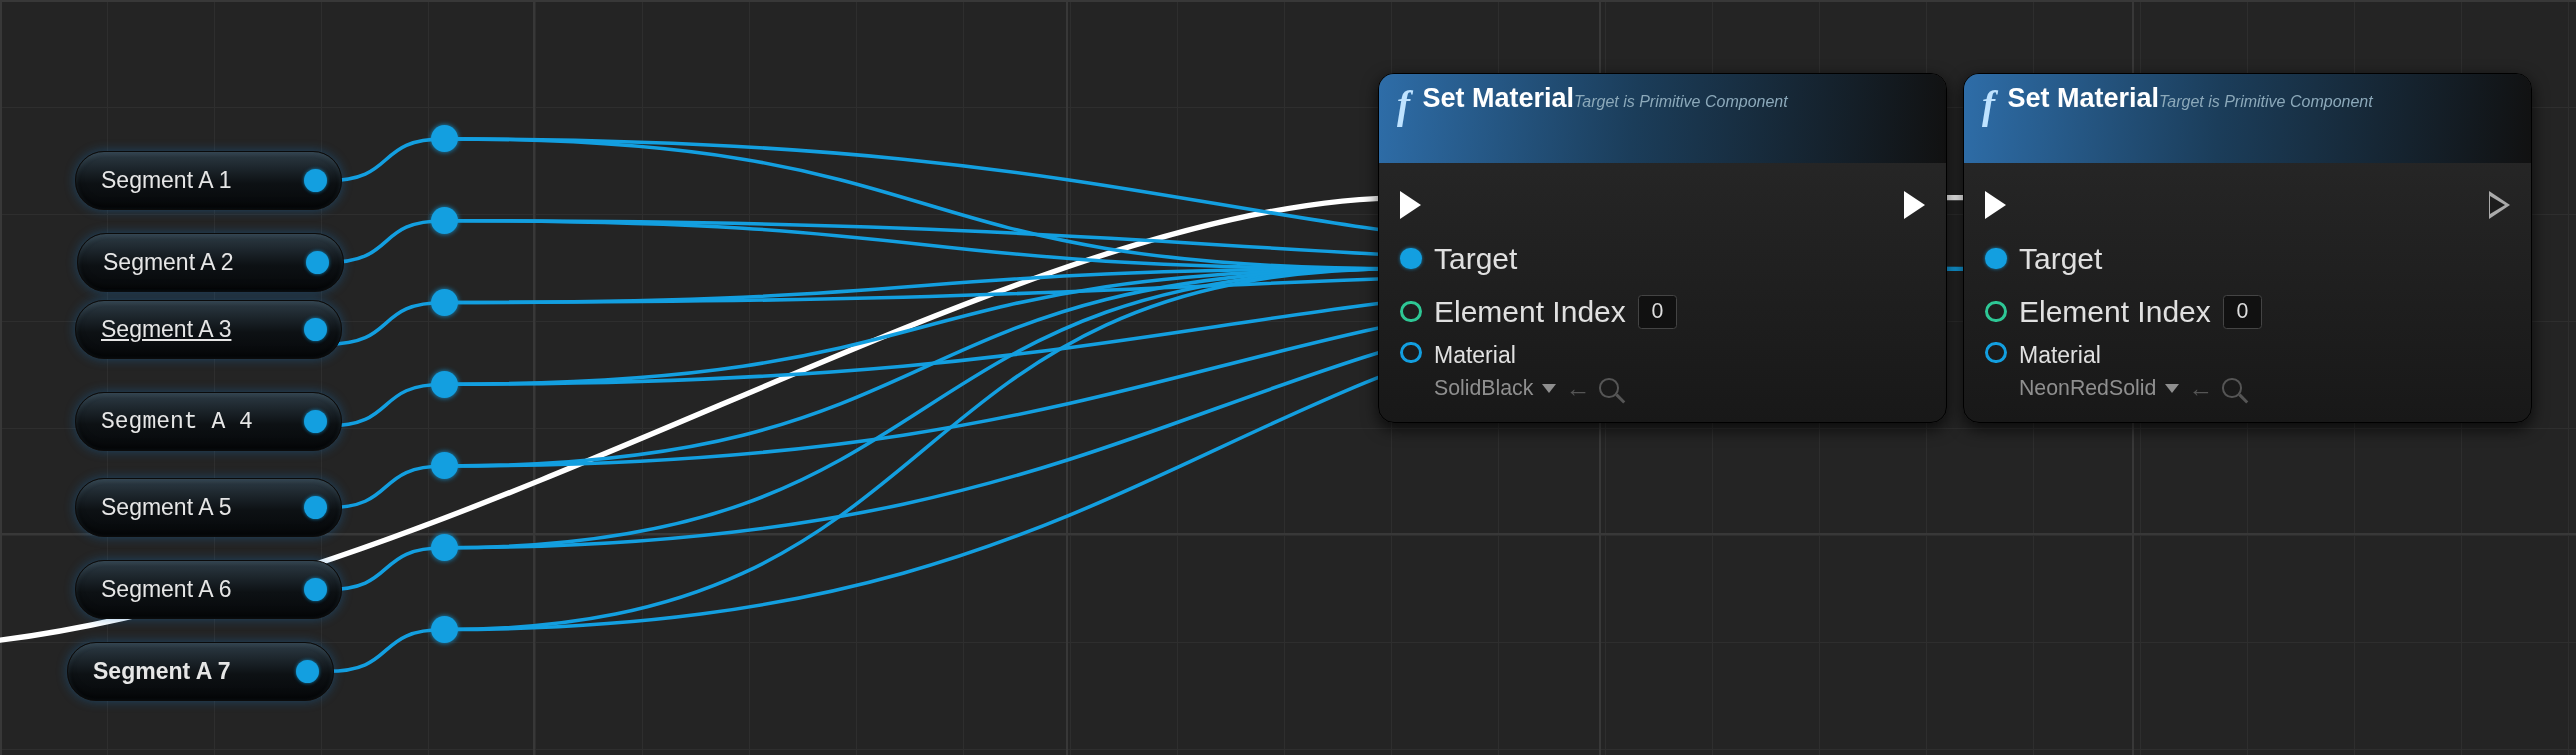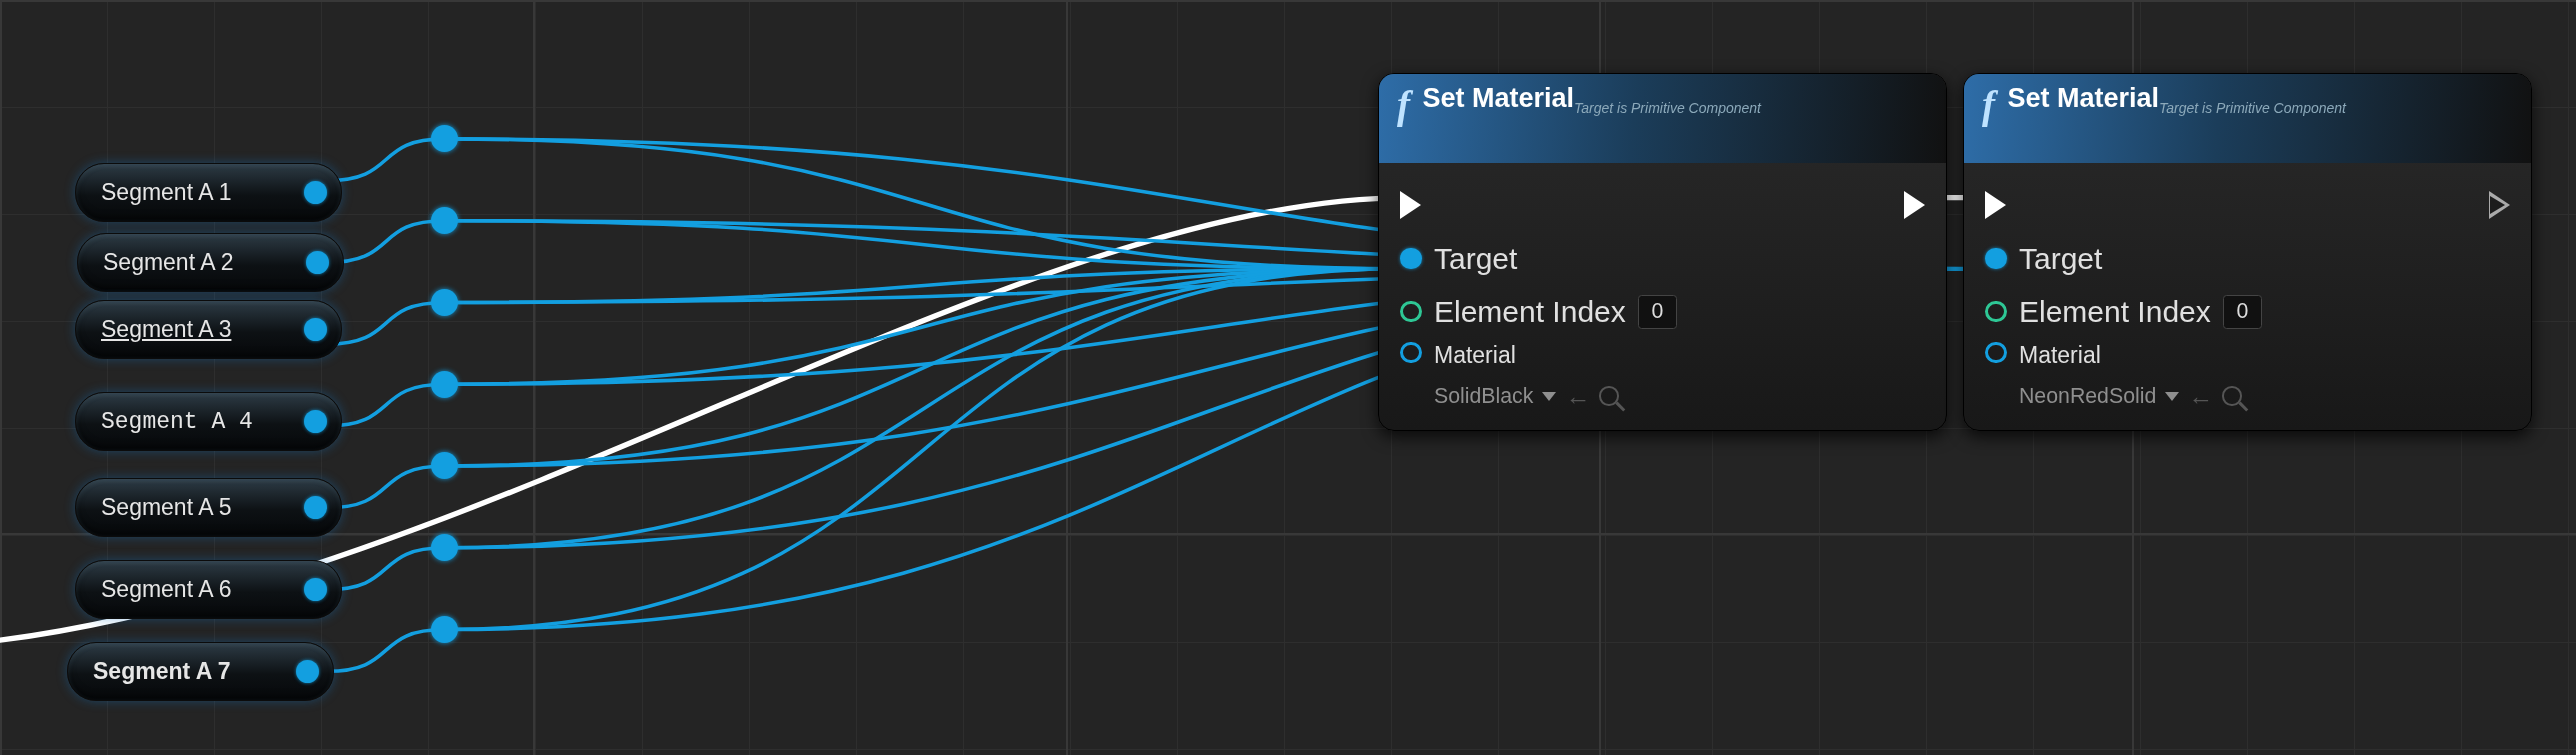--- a/index.html
+++ b/index.html
@@ -87,24 +87,24 @@
     font-weight: 700;
     margin-top: 1.8px;
   }
   .fnode .header .titles { display:flex; }
   .fnode .header .title {
     font-size: 27px;
     font-weight: 700;
     color: #fff;
   }
   .fnode .header .subtitle {
-    font-size: 14px;
+    font-size: 16px;
     font-style: italic;
     color: #8ca9ba;
-    margin-top: 17px;
+    margin-top: 10px;
   }
   .fnode .body {
     padding: 12.4px 21.3px 19.6px 21.3px;
     position: relative;
   }
   .row {
     display:flex;
     align-items:center;
     gap: 12.4px;
     min-height: 46px;
@@ -148,21 +148,21 @@
     font-size:21.3px;
     color:#ddd;
     min-width:34px;
     text-align:center;
   }
   .mat-row { align-items:flex-start; }
   .mat-col { display:flex; flex-direction:column; }
   .mat-label { font-size:23px; color:#e0e0e0; }
   .mat-picker {
     display:flex; align-items:center; gap:9px;
-    color:#8f8f8f; font-size:21.3px; margin-top:13px;
+    color:#8f8f8f; font-size:21.3px; margin-top:5px;
   }
   .caret-down {
     width:0;height:0;border-left:7.1px solid transparent;border-right:7.1px solid transparent;border-top:9px solid #8f8f8f;
   }
   .nav-arrow {
     font-size:25px; color:#555;
   }
   .search-icon {
     width:19.6px;height:19.6px;border:2.7px solid #555;border-radius:50%;position:relative;
   }
@@ -201,21 +201,21 @@
       <path d="M 500 524 C 1369 524, 1369 302, 2238 302" stroke="#139fe0" stroke-width="4" fill="none" stroke-linecap="round"></path>
       <path d="M 368 663 C 447.2 663, 420.8 616, 500 616" stroke="#139fe0" stroke-width="4" fill="none" stroke-linecap="round"></path>
       <path d="M 500 616 C 1094 616, 986 302, 1580 302" stroke="#139fe0" stroke-width="4" fill="none" stroke-linecap="round"></path>
       <path d="M 500 616 C 1369 616, 1369 302, 2238 302" stroke="#139fe0" stroke-width="4" fill="none" stroke-linecap="round"></path>
       <path d="M 368 755 C 447.2 755, 420.8 708, 500 708" stroke="#139fe0" stroke-width="4" fill="none" stroke-linecap="round"></path>
       <path d="M 500 708 C 1094 708, 986 302, 1580 302" stroke="#139fe0" stroke-width="4" fill="none" stroke-linecap="round"></path>
       <path d="M 500 708 C 1369 708, 1369 302, 2238 302" stroke="#139fe0" stroke-width="4" fill="none" stroke-linecap="round"></path>
     </svg>
 
   <div id="pills">
-      <div class="var-pill" style="left: 75px; top: 163px; gap: 35px;">
+      <div class="var-pill" style="left: 75px; top: 151px; gap: 35px;">
         <span class="label">Segment A 1</span>
         <span class="pin-out"></span>
       </div>
       <div class="var-pill" style="left: 77px; top: 233px;">
         <span class="label">Segment A 2</span>
         <span class="pin-out"></span>
       </div>
       <div class="var-pill" style="left: 75px; top: 300px; text-decoration: underline;">
         <span class="label">Segment A 3</span>
         <span class="pin-out"></span>

